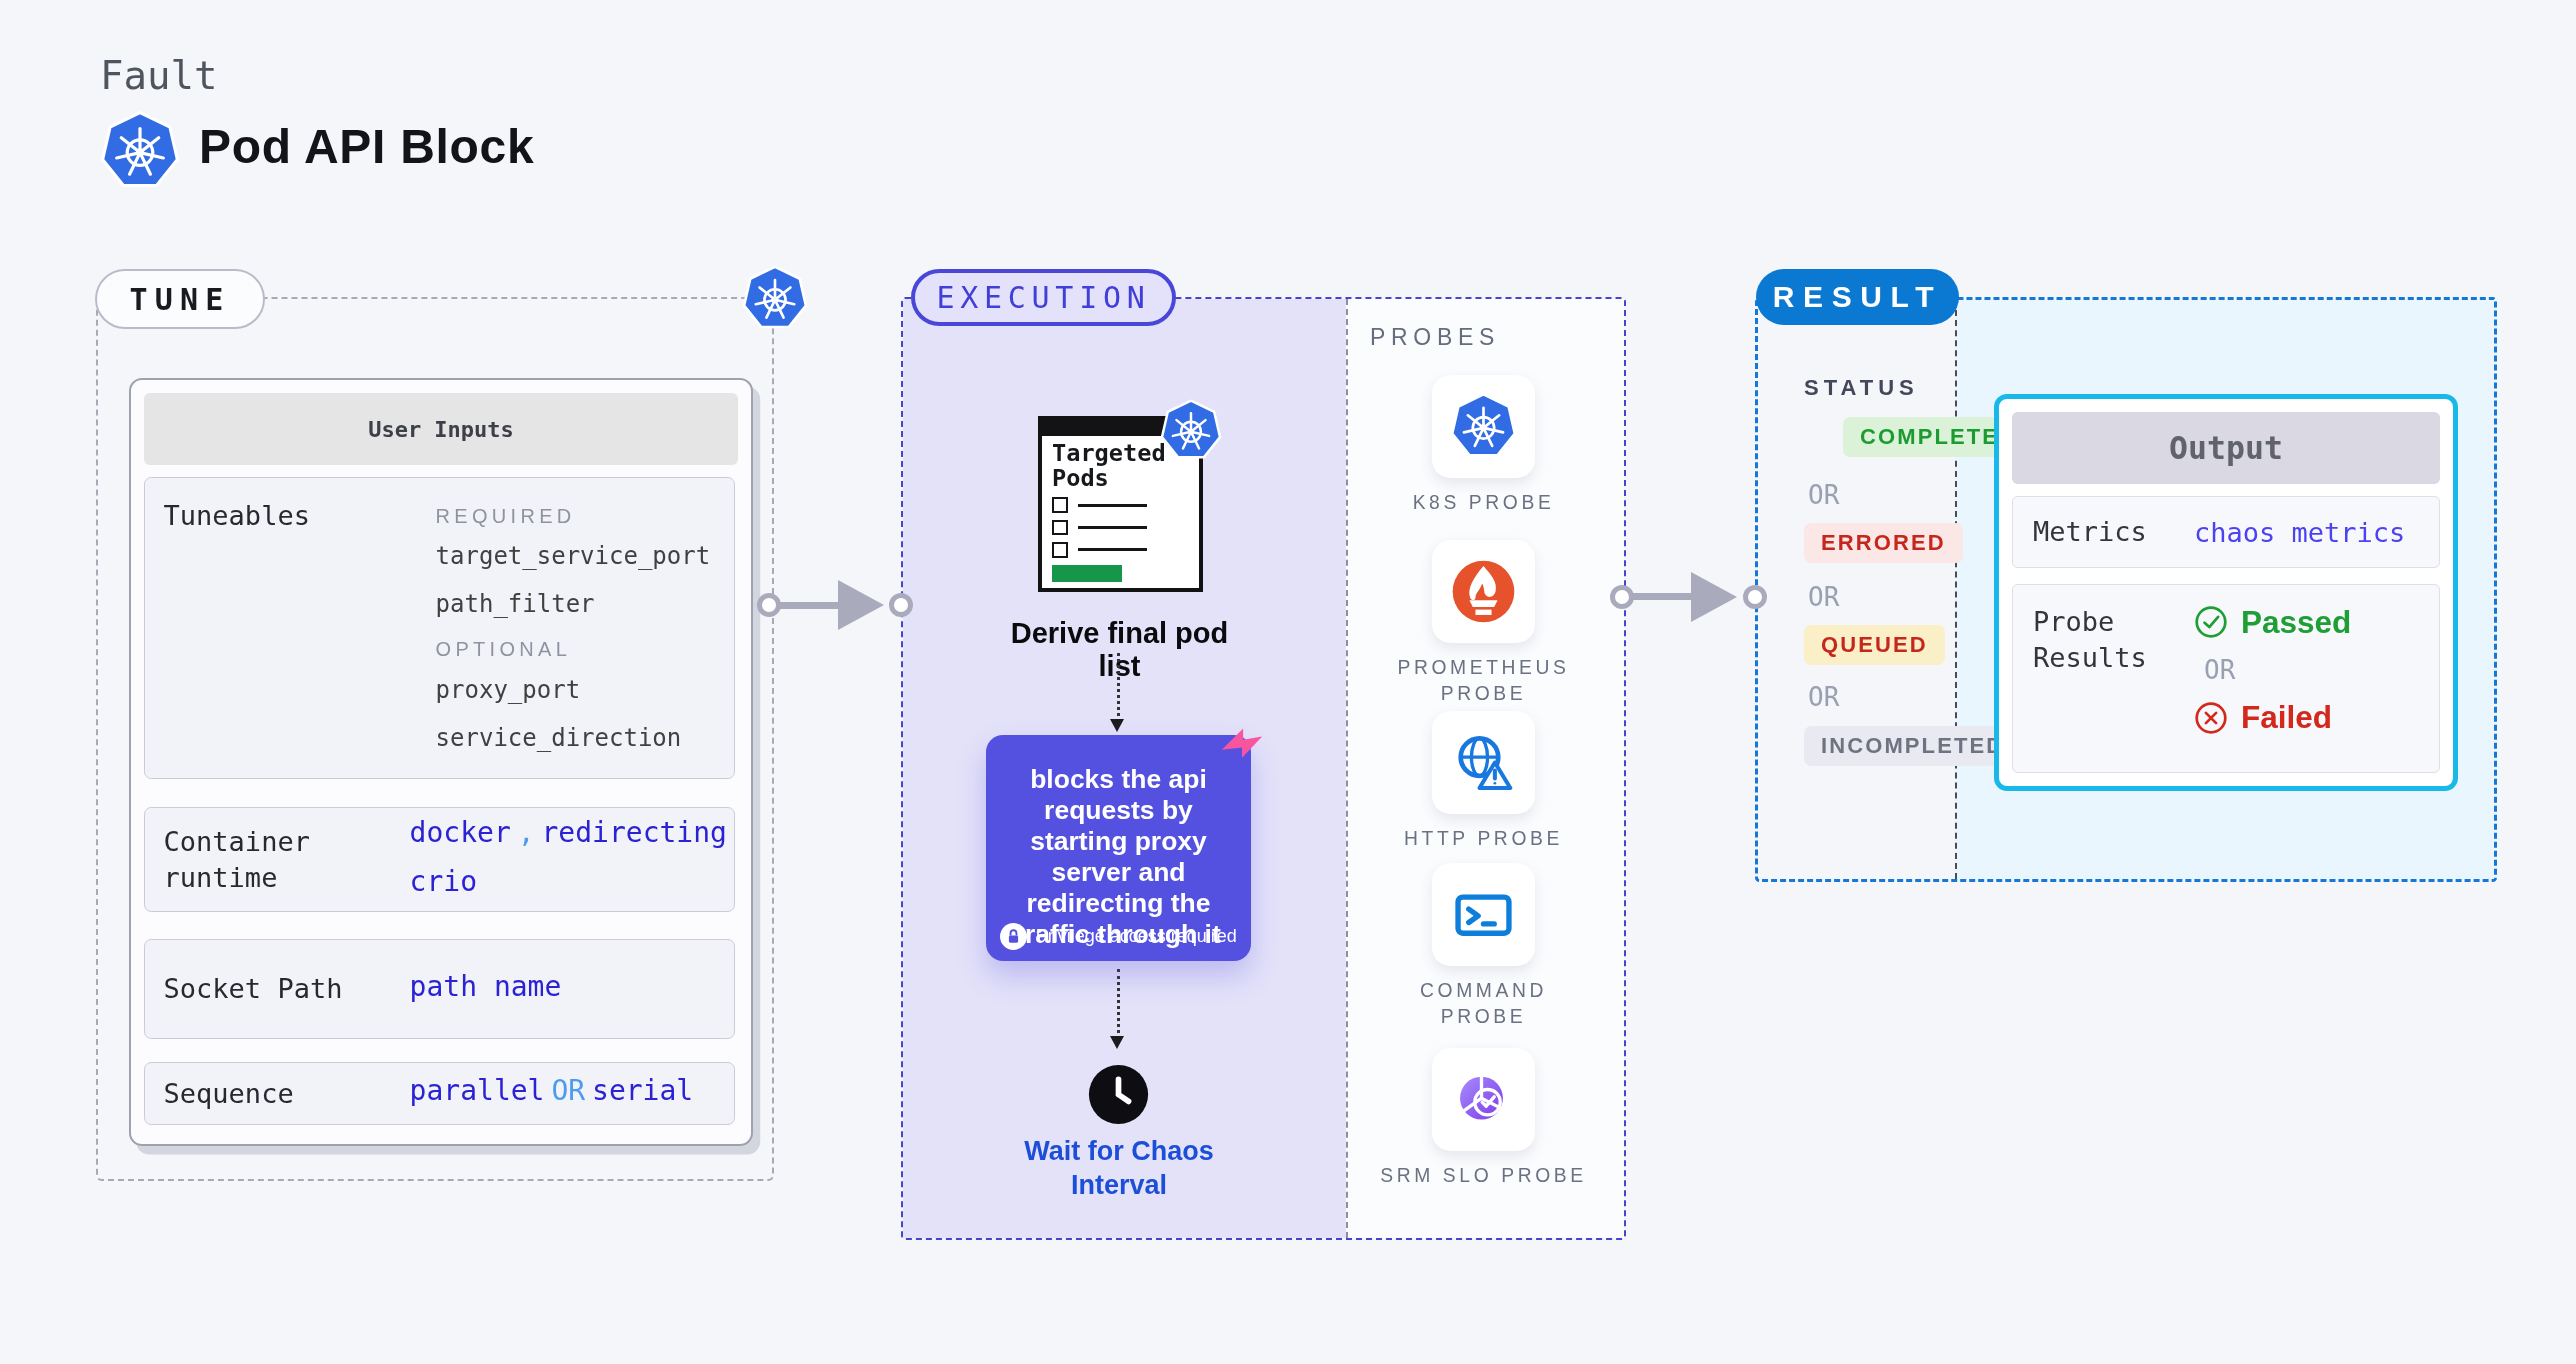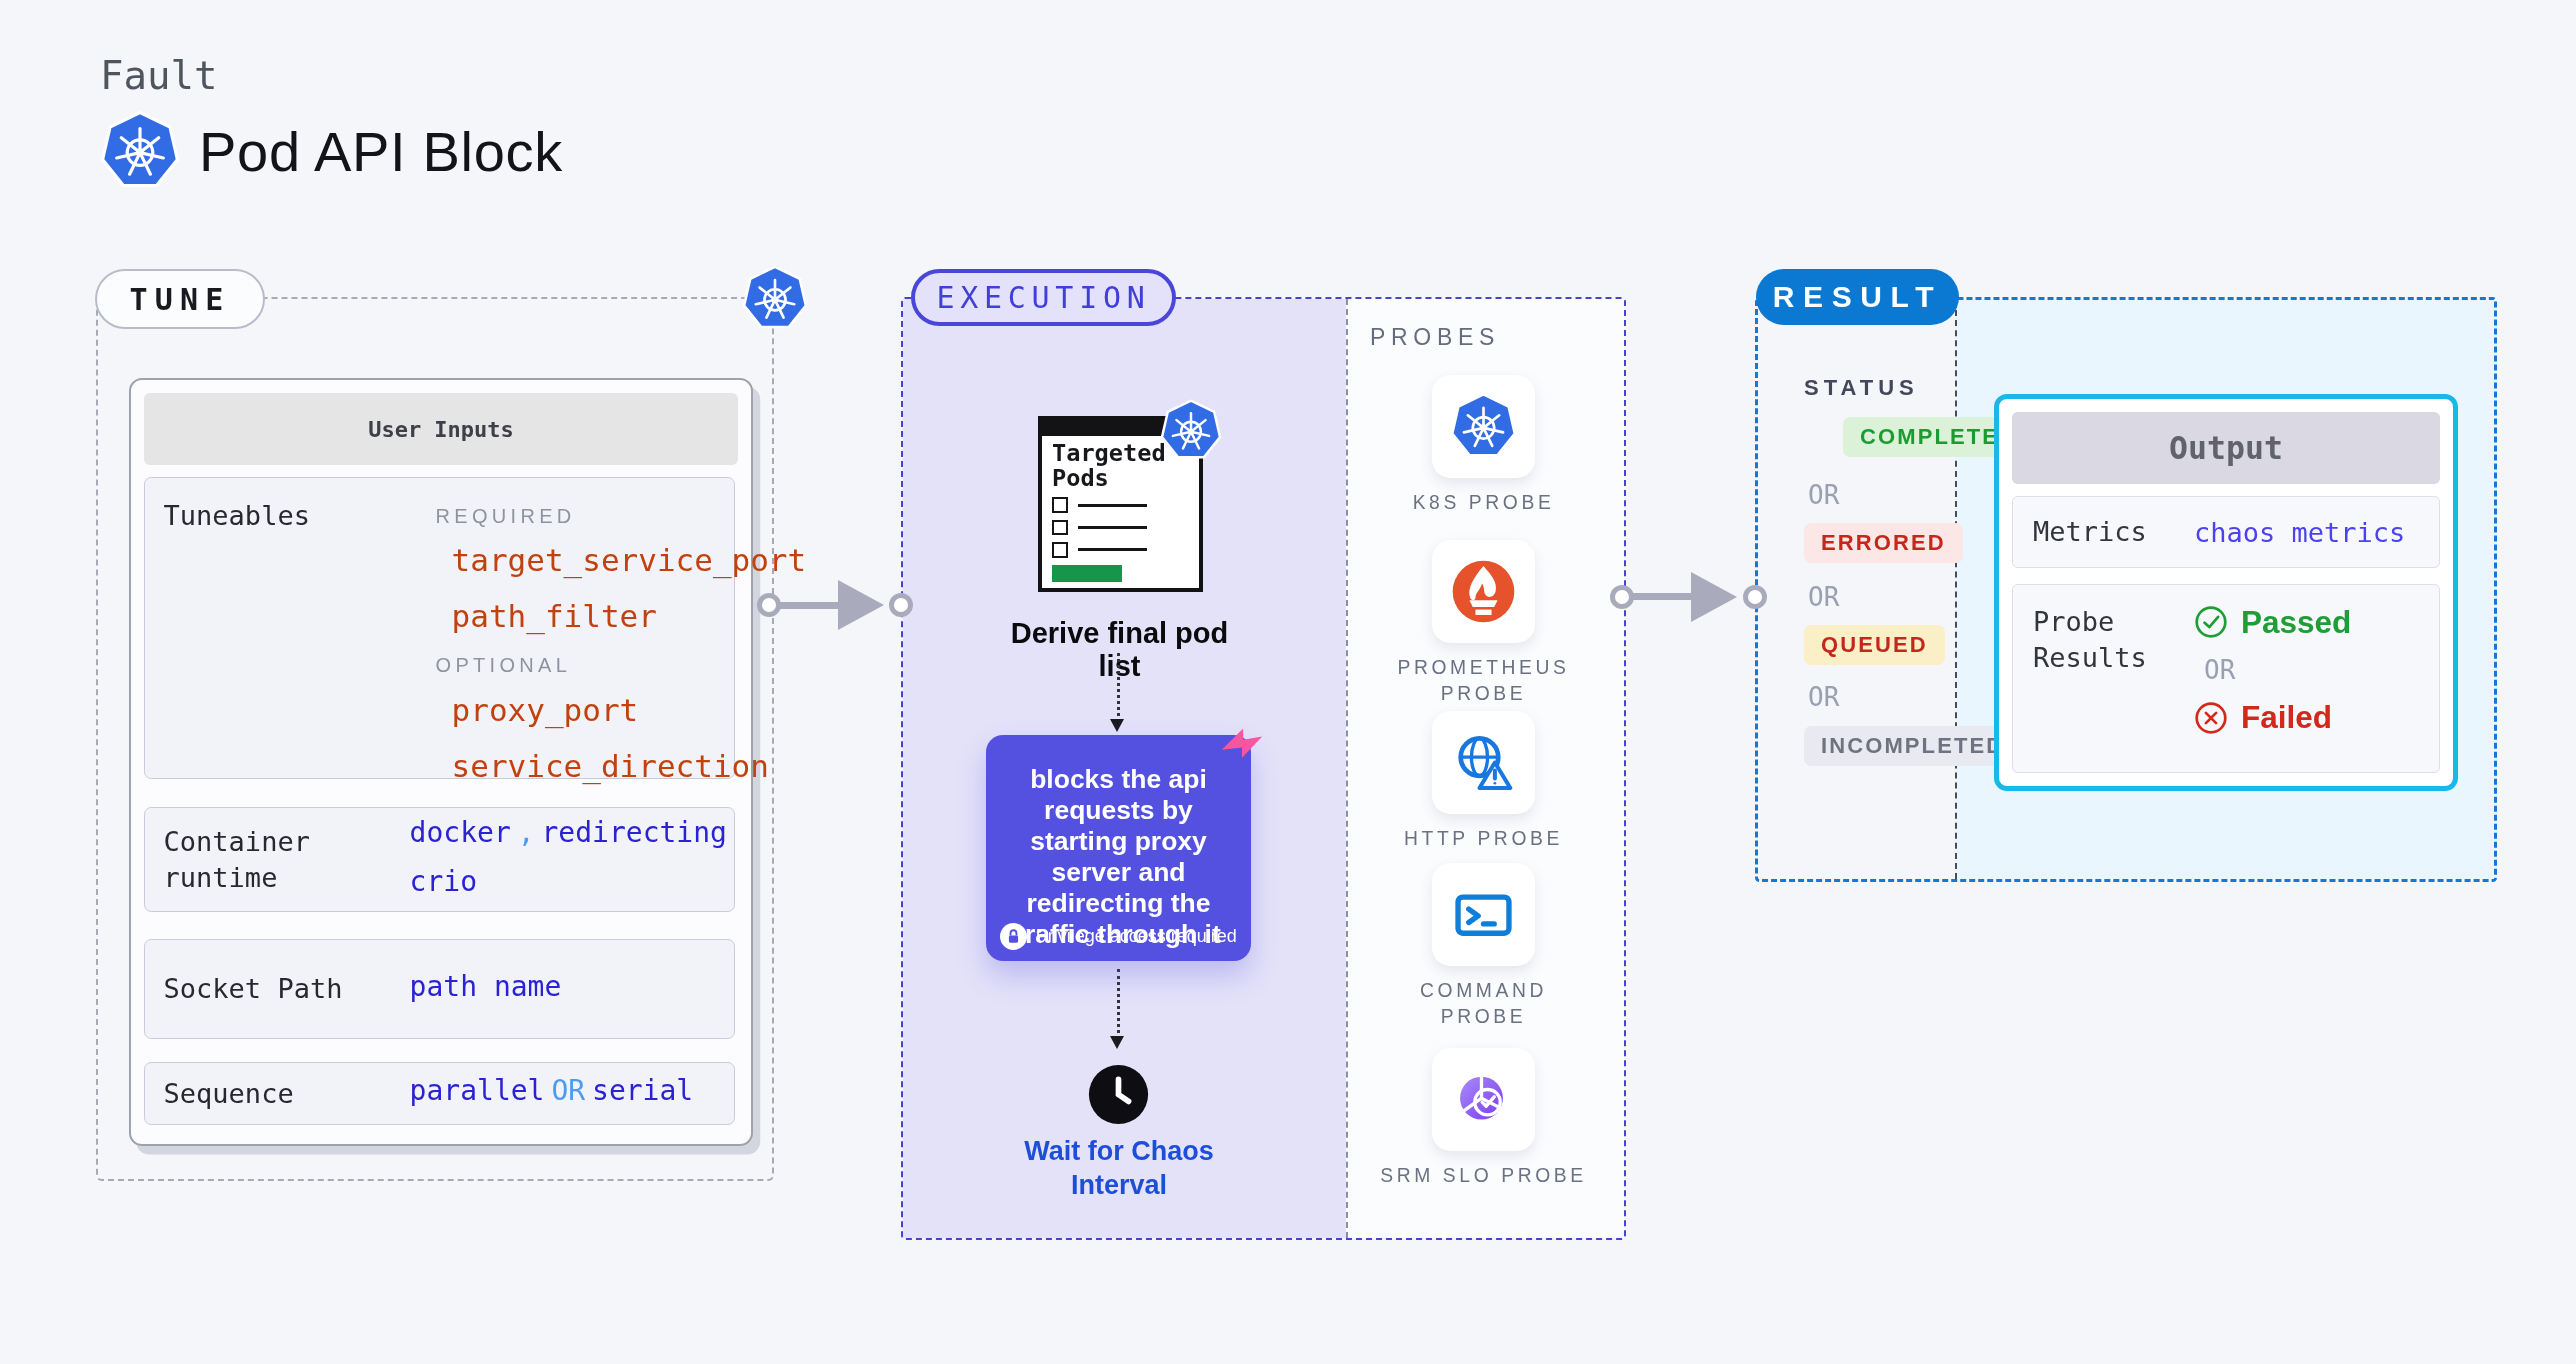--- a/index.html
+++ b/index.html
@@ -9,39 +9,39 @@
     background:#F5F6FA;
     overflow:hidden;
     font-family:"DejaVu Sans Mono","Liberation Mono",monospace;
   }
   .sans{font-family:"Liberation Sans","DejaVu Sans",sans-serif;}
   .abs{position:absolute;}
 
   
   .fault-eyebrow{left:100px;top:53px;font-size:39px;color:#4F555F;}
   .header-logo{left:100px;top:110px;width:80px;height:82px;}
-  .page-title{left:199px;top:119px;font-weight:400;font-size:56px;color:#121419;letter-spacing:0.7px;}
+  .page-title{left:199px;top:119px;font-weight:700;font-size:48px;color:#121419;letter-spacing:0.7px;}
 
   
   .tune-panel{left:96px;top:297px;width:674px;height:880px;border:2.9px dashed #A7AAB5;border-radius:5.7px;}
   .tune-badge{left:95px;top:269px;width:166px;height:56px;background:#FBFCFE;border:2.9px solid #B9BCC8;
     border-radius:31.5px;display:flex;align-items:center;justify-content:center;
     font-weight:bold;font-size:30px;letter-spacing:7.2px;color:#191A1F;z-index:5;}
   .tune-k8s{left:742px;top:265px;width:66px;height:67px;z-index:5;}
 
   .ui-card{left:129px;top:378px;width:620px;height:764px;background:#FCFCFE;border:2.9px solid #9EA2AE;
     border-radius:13px;box-shadow:7.2px 8.6px 0 rgba(150,155,170,.35);}
   .ui-head{left:13px;top:13px;width:calc(100% - 26px);height:72px;background:#e5e5e5;border-radius:5.7px;
     display:flex;align-items:center;justify-content:center;font-weight:bold;font-size:22px;color:#3D3F49;}
   .ui-row{left:13px;width:calc(100% - 29px);background:#F2F3F9;border:1.4px solid #C9CCD8;border-radius:7.2px;box-sizing:border-box;}
   .row-label{font-size:27px;color:#27292F;width:229px;flex:none;line-height:1.3;}
   .row-tuneables{top:97px;height:302px;display:flex;padding:20px 0 0 18.6px;}
   .tune-col{margin-left:43px;}
   .sec-label{font-family:"Liberation Sans","DejaVu Sans",sans-serif;font-size:20px;letter-spacing:4.3px;color:#8F93A0;margin:7.2px 0 14.3px;}
-  .tune-val{font-size:31px;color:#c2410c;margin-bottom:20px;margin-left:16px;}
+  .tune-val{font-size:24px;color:#404040;margin-bottom:20px;}
   .row-runtime{top:427px;height:105px;display:flex;align-items:center;padding-left:18.6px;}
   .row-socket{top:559px;height:100px;display:flex;align-items:center;padding-left:18.6px;}
   .row-seq{top:682px;height:63px;display:flex;align-items:center;padding-left:18.6px;}
   .val-blue{color:#2B22D3;font-size:28px;}
   .val-light{color:#4D9BEF;font-size:28px;}
   .runtime-vals{margin-left:17px;line-height:44px;}
 
   
   .conn-line{background:#A9AABC;height:7.2px;}
   .conn-circle{width:24px;height:24px;box-sizing:border-box;border:5px solid #A9AABC;background:#fff;border-radius:50%;z-index:6;}

